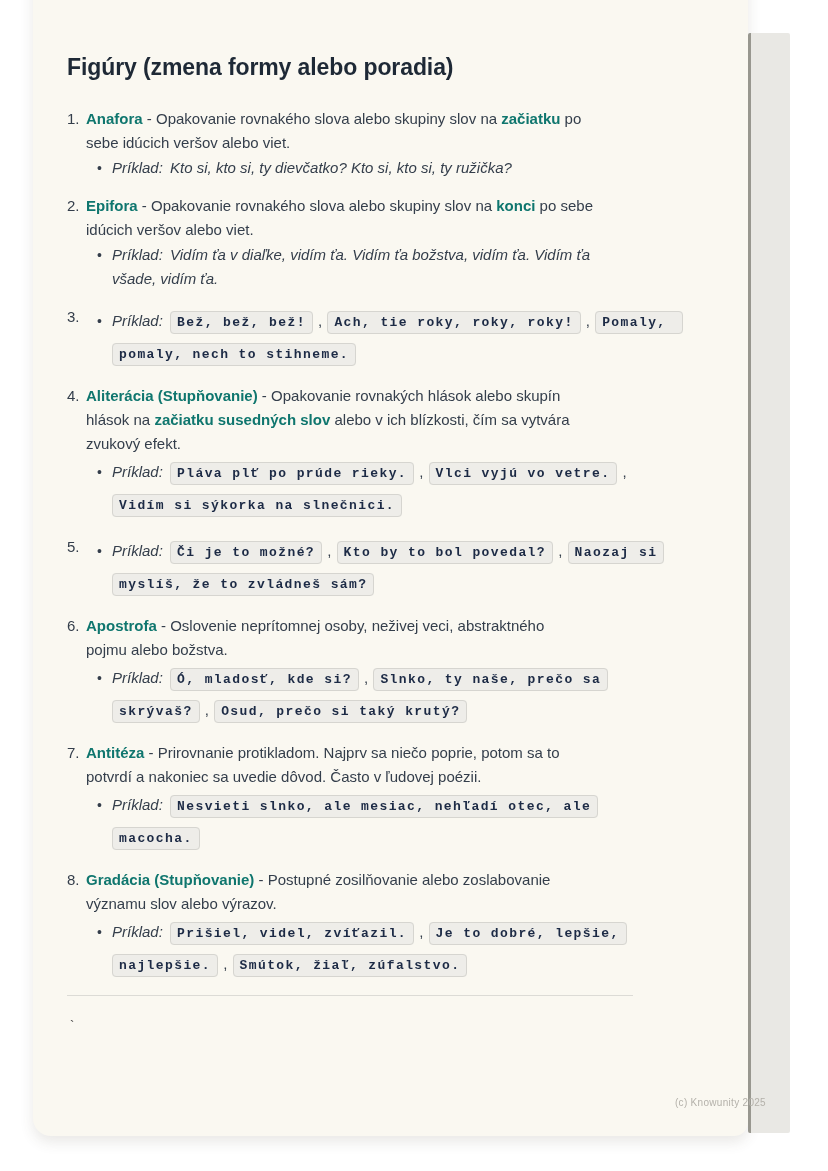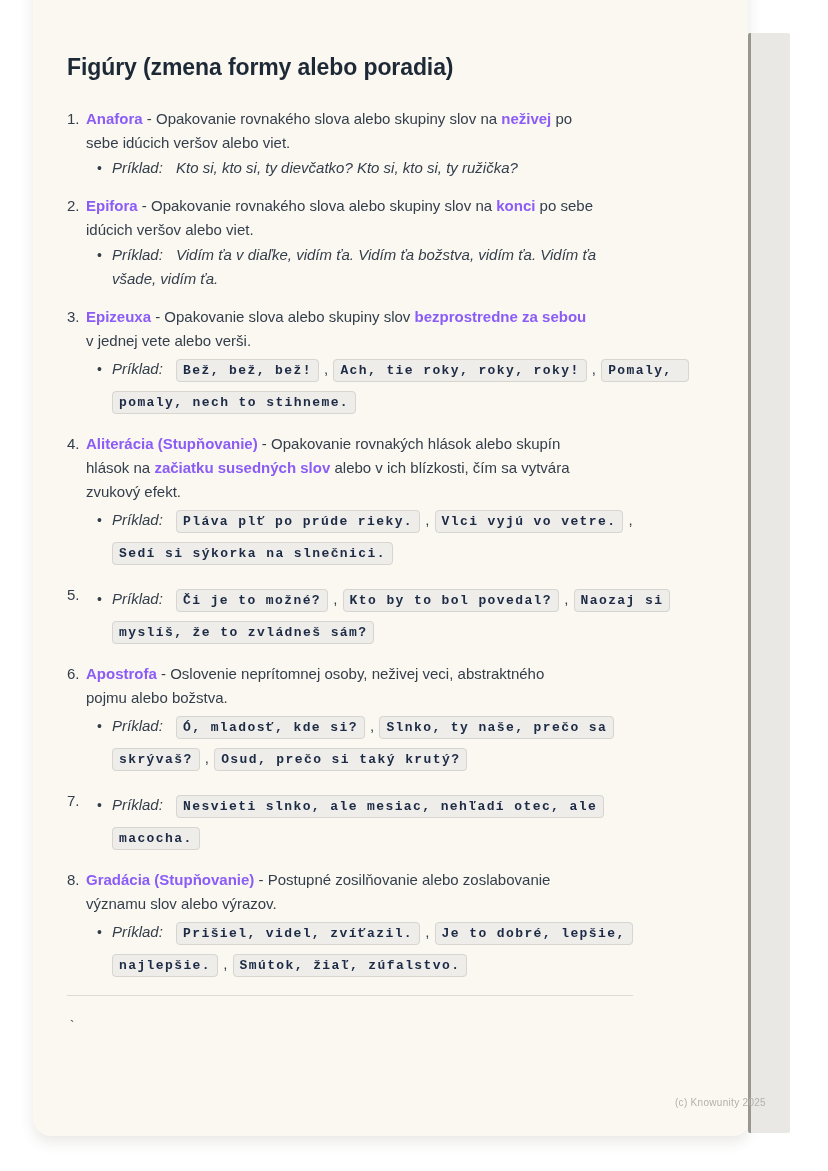--- a/index.html
+++ b/index.html
@@ -33,25 +33,25 @@
   .title {
     margin:12px 0 25px 0;
     font-size:23px; line-height:30px; font-weight:700;
     color:#1e2936; letter-spacing:-0.1px;
   }
   ol.figures { list-style:none; margin:0; padding:0; }
   li.item { display:flex; margin-bottom:14px; }
   .num { flex:0 0 19px; line-height:24px; }
   .body { flex:1; min-width:0; }
   .desc { margin:0; line-height:24px; white-space:pre-wrap; }
-  .desc strong { font-weight:700; color:#8b5cf6; }
+  .desc strong { font-weight:700; color:#0f766e; }
   .example { position:relative; padding-left:26px; line-height:24px; margin-top:1px; }
   .example.has-code { line-height:30px; }
   .dot { position:absolute; left:11px; top:0; font-size:14px; }
-  .exlabel { font-style:italic; margin-right:9px; }
+  .exlabel { font-style:italic; margin-right:3px; }
   .extext { font-style:italic; white-space:pre-wrap; }
   .sep { margin:0 1px; }
   .chip {
     font-family:"Liberation Mono","DejaVu Sans Mono",monospace;
     font-weight:700; font-size:13px; letter-spacing:1.4px;
     color:#1c2a45;
     background:#eeede9;
     border:1px solid #d6d5d0;
     border-radius:4px;
     padding:3px 6px;
@@ -74,49 +74,47 @@
 <body>
 
 <div class="paper"></div>
 
 <div class="content">
   <h1 class="title">Figúry (zmena formy alebo poradia)</h1>
   <ol class="figures">
       <li class="item">
         <span class="num">1.</span>
         <div class="body">
-          <p class="desc"><strong>Anafora</strong><span> - Opakovanie rovnakého slova alebo skupiny slov na </span><strong>neživej</strong><span> po
+          <p class="desc"><strong>Anafora</strong><span> - Opakovanie rovnakého slova alebo skupiny slov na </span><strong>začiatku</strong><span> po
 sebe idúcich veršov alebo viet.</span></p>
           <div class="example"><span class="dot">•</span><span class="exlabel">Príklad:</span> <span class="extext">Kto si, kto si, ty dievčatko? Kto si, kto si, ty ružička?</span></div>
         </div>
       </li>
       <li class="item">
         <span class="num">2.</span>
         <div class="body">
           <p class="desc"><strong>Epifora</strong><span> - Opakovanie rovnakého slova alebo skupiny slov na </span><strong>konci</strong><span> po sebe
 idúcich veršov alebo viet.</span></p>
           <div class="example"><span class="dot">•</span><span class="exlabel">Príklad:</span> <span class="extext">Vidím ťa v diaľke, vidím ťa. Vidím ťa božstva, vidím ťa. Vidím ťa
 všade, vidím ťa.</span></div>
         </div>
       </li>
       <li class="item">
         <span class="num">3.</span>
         <div class="body">
-          <p class="desc"><strong>Epizeuxa</strong><span> - Opakovanie slova alebo skupiny slov </span><strong>bezprostredne za sebou</strong><span>
-v jednej vete alebo verši.</span></p>
           <div class="example has-code"><span class="dot">•</span><span class="exlabel">Príklad:</span> <code class="chip">Bež, bež, bež!</code> <span class="sep">,</span> <code class="chip">Ach, tie roky, roky, roky!</code> <span class="sep">,</span> <code class="chip">Pomaly, pomaly, nech to stihneme.</code></div>
         </div>
       </li>
       <li class="item">
         <span class="num">4.</span>
         <div class="body">
           <p class="desc"><strong>Aliterácia (Stupňovanie)</strong><span> - Opakovanie rovnakých hlások alebo skupín
 hlások na </span><strong>začiatku susedných slov</strong><span> alebo v ich blízkosti, čím sa vytvára
 zvukový efekt.</span></p>
-          <div class="example has-code"><span class="dot">•</span><span class="exlabel">Príklad:</span> <code class="chip">Pláva plť po prúde rieky.</code> <span class="sep">,</span> <code class="chip">Vlci vyjú vo vetre.</code> <span class="sep">,</span> <code class="chip">Sedí si sýkorka na slnečnici.</code></div>
+          <div class="example has-code"><span class="dot">•</span><span class="exlabel">Príklad:</span> <code class="chip">Pláva plť po prúde rieky.</code> <span class="sep">,</span> <code class="chip">Vlci vyjú vo vetre.</code> <span class="sep">,</span> <code class="chip">Vidím si sýkorka na slnečnici.</code></div>
         </div>
       </li>
       <li class="item">
         <span class="num">5.</span>
         <div class="body">
           <div class="example has-code"><span class="dot">•</span><span class="exlabel">Príklad:</span> <code class="chip">Či je to možné?</code> <span class="sep">,</span> <code class="chip">Kto by to bol povedal?</code> <span class="sep">,</span> <code class="chip">Naozaj si
 myslíš, že to zvládneš sám?</code></div>
         </div>
       </li>
       <li class="item">
@@ -124,20 +122,22 @@
         <div class="body">
           <p class="desc"><strong>Apostrofa</strong><span> - Oslovenie neprítomnej osoby, neživej veci, abstraktného
 pojmu alebo božstva.</span></p>
           <div class="example has-code"><span class="dot">•</span><span class="exlabel">Príklad:</span> <code class="chip">Ó, mladosť, kde si?</code> <span class="sep">,</span> <code class="chip">Slnko, ty naše, prečo sa
 skrývaš?</code> <span class="sep">,</span> <code class="chip">Osud, prečo si taký krutý?</code></div>
         </div>
       </li>
       <li class="item">
         <span class="num">7.</span>
         <div class="body">
+          <p class="desc"><strong>Antitéza</strong><span> - Prirovnanie protikladom. Najprv sa niečo poprie, potom sa to
+potvrdí a nakoniec sa uvedie dôvod. Často v ľudovej poézii.</span></p>
           <div class="example has-code"><span class="dot">•</span><span class="exlabel">Príklad:</span> <code class="chip">Nesvieti slnko, ale mesiac, nehľadí otec, ale
 macocha.</code></div>
         </div>
       </li>
       <li class="item">
         <span class="num">8.</span>
         <div class="body">
           <p class="desc"><strong>Gradácia (Stupňovanie)</strong><span> - Postupné zosilňovanie alebo zoslabovanie
 významu slov alebo výrazov.</span></p>
           <div class="example has-code"><span class="dot">•</span><span class="exlabel">Príklad:</span> <code class="chip">Prišiel, videl, zvíťazil.</code> <span class="sep">,</span> <code class="chip">Je to dobré, lepšie,

